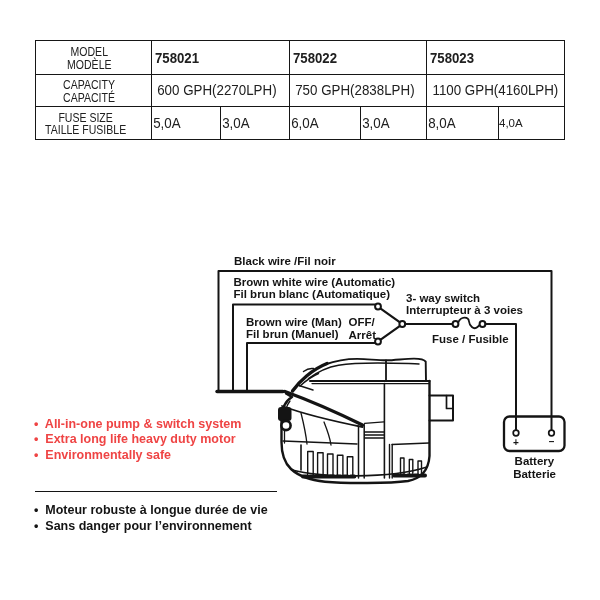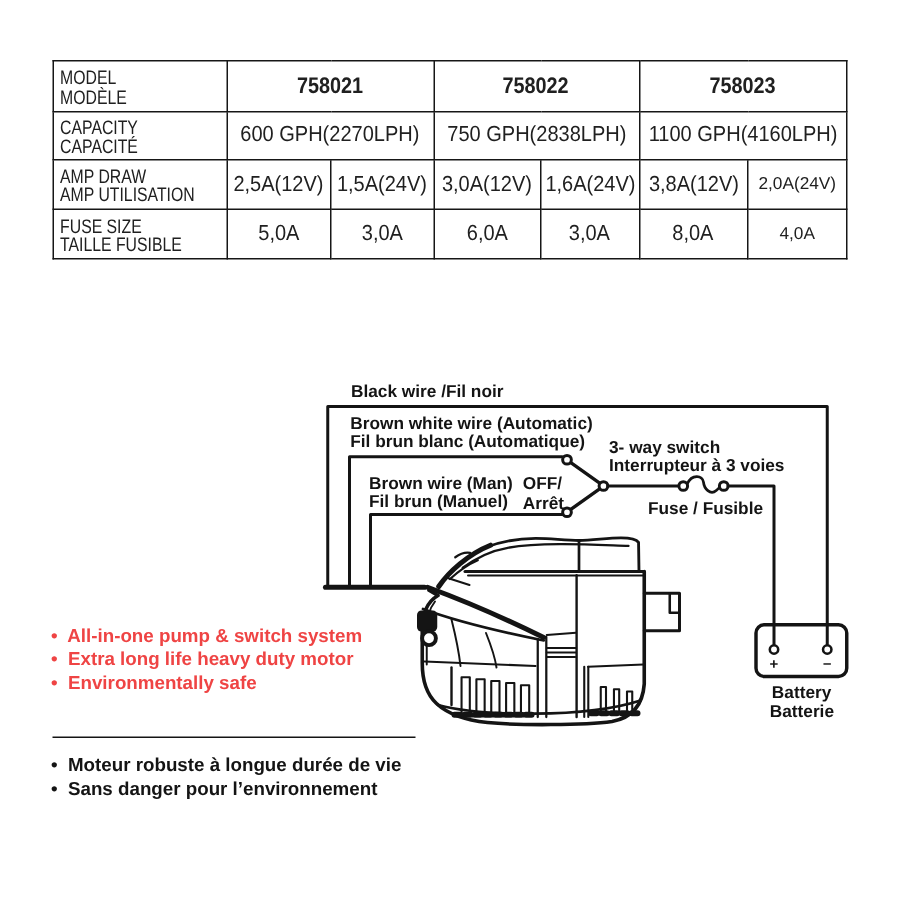--- a/index.html
+++ b/index.html
@@ -1,21 +1,21 @@
 <!DOCTYPE html>
 <html><head>
 <meta charset="utf-8">
 <style>
   html,body{margin:0;padding:0;}
   body{width:600px;height:600px;background:#fff;font-family:"Liberation Sans",sans-serif;color:#111;}
   #page{position:relative;width:600px;height:600px;overflow:hidden;}
   table.spec{position:absolute;left:35px;top:39.5px;border-collapse:collapse;table-layout:fixed;width:530px;}
-  table.spec td{border:1.6px solid #161616;padding:0;text-align:center;vertical-align:middle;font-size:14.5px;color:#202020;white-space:nowrap;}
+  table.spec td{border:1.6px solid #161616;padding:0;text-align:left;vertical-align:middle;font-size:14.5px;color:#202020;white-space:nowrap;}
   table.spec td span.t{display:inline-block;transform:scaleX(0.92);transform-origin:center;}
-  table.spec td.hd{text-align:left;font-size:13px;padding-top:4px;}
+  table.spec td.hd{text-align:center;font-size:13px;padding-top:4px;}
   table.spec td.hd span.h{display:inline-block;transform:scaleX(0.81);transform-origin:0 50%;line-height:12.2px;padding-left:5px;}
   table.spec td.bold{font-weight:bold;font-size:15px;}
   table.spec td.bold span.t{transform:scaleX(0.88);}
   table.spec td.sm{font-size:11.5px;}
   table.spec td.sm span.t{transform:none;}
 </style>
 </head>
 <body>
 <div id="page">
 
@@ -38,29 +38,20 @@
     <td class="bold" colspan="2"><span class="t">758023</span></td>
   </tr>
 
   <tr style="height:32px">
     <td class="hd"><span class="h">CAPACITY<br>CAPACITÉ</span></td>
     <td colspan="2"><span class="t">600 GPH(2270LPH)</span></td>
     <td colspan="2"><span class="t">750 GPH(2838LPH)</span></td>
     <td colspan="2"><span class="t">1100 GPH(4160LPH)</span></td>
   </tr>
 
-  <tr style="height:33px">
-    <td class="hd"><span class="h">AMP DRAW<br>AMP UTILISATION</span></td>
-    <td><span class="t">2,5A(12V)</span></td>
-    <td><span class="t">1,5A(24V)</span></td>
-    <td><span class="t">3,0A(12V)</span></td>
-    <td><span class="t">1,6A(24V)</span></td>
-    <td><span class="t">3,8A(12V)</span></td>
-    <td class="sm"><span class="t">2,0A(24V)</span></td>
-  </tr>
 
   <tr style="height:33px">
     <td class="hd"><span class="h">FUSE SIZE<br>TAILLE FUSIBLE</span></td>
     <td><span class="t">5,0A</span></td>
     <td><span class="t">3,0A</span></td>
     <td><span class="t">6,0A</span></td>
     <td><span class="t">3,0A</span></td>
     <td><span class="t">8,0A</span></td>
     <td class="sm"><span class="t">4,0A</span></td>
   </tr>

